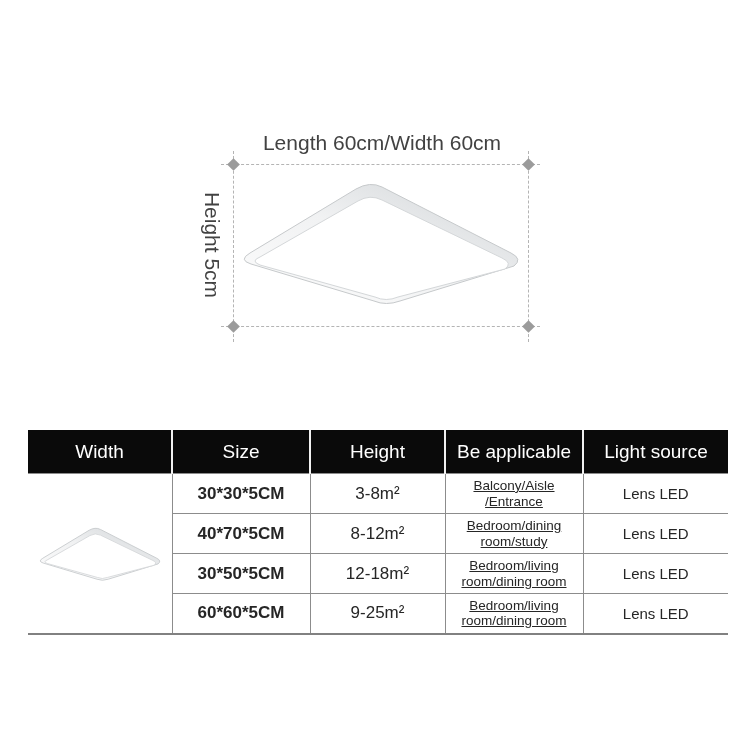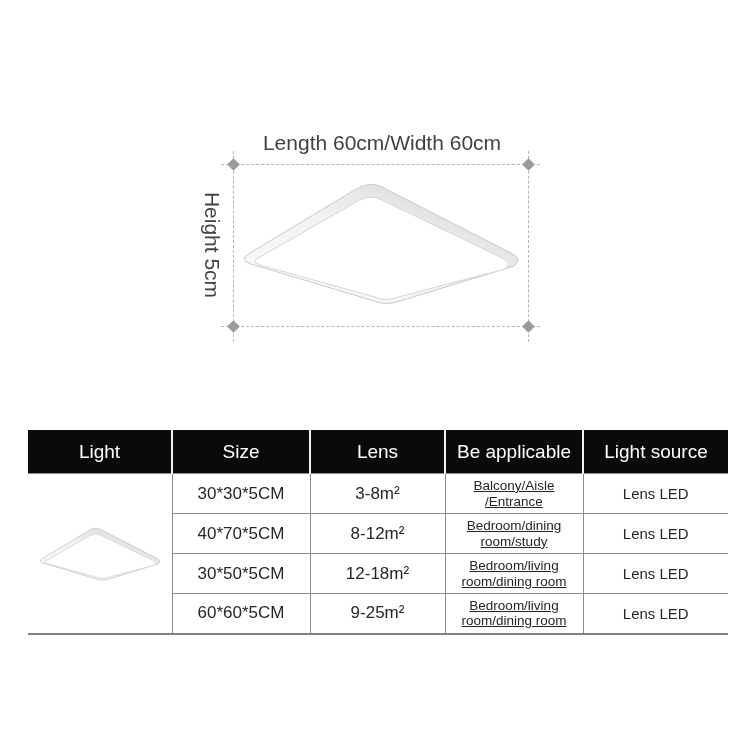--- a/index.html
+++ b/index.html
@@ -48,21 +48,21 @@
     border-bottom:1px solid #8c8c8c;
   }
   .spec th + th{border-left:2px solid #f1f1f1;}
   .spec td{
     border:1px solid #8c8c8c;padding:0;text-align:center;vertical-align:middle;
     color:#262626;background:#ffffff;
   }
   .spec tr{height:40px;}
   .spec td.icon-cell{border-left:none;}
   .spec td:last-child{border-right:none;margin-left:48px;}
-  .cell-size{font-size:17px;}
+  .cell-size{font-size:17px;font-weight:bold;}
   .cell-space{font-size:17px;}
   .cell-appl{font-size:13.5px;line-height:1.16;white-space:pre-line;text-decoration:underline;}
   .cell-light{font-size:15px;}
   .icon-cell svg{display:block;margin:0 auto;}
 </style>
 </head>
 <body>
 
 <div class="abs dim-label">Length 60cm/Width 60cm</div>
 
@@ -95,23 +95,23 @@
 <table class="spec">
   <colgroup>
       <col class="c1">
       <col class="c2">
       <col class="c3">
       <col class="c4">
       <col class="c5">
     </colgroup>
   <thead>
     <tr>
-      <th>Light</th>
+      <th>Width</th>
       <th>Size</th>
-      <th>Lens</th>
+      <th>Height</th>
       <th>Be applicable</th>
       <th>Light source</th>
     </tr>
   </thead>
   <tbody>
     <tr>
       <td class="icon-cell" rowspan="4">
         <svg width="132" height="62" viewBox="0 0 302 142" xmlns="http://www.w3.org/2000/svg">
           <defs>
             <linearGradient id="lampGrad2" x1="0" y1="1" x2="1" y2="0">

